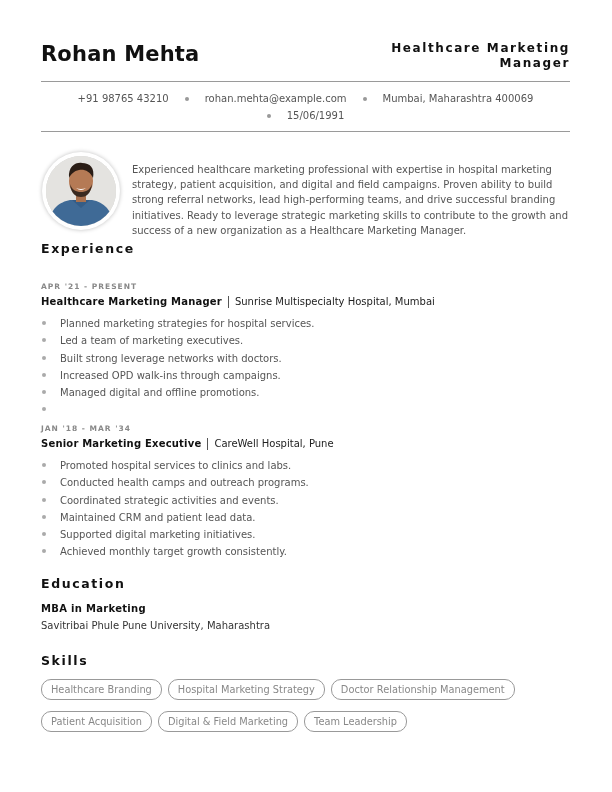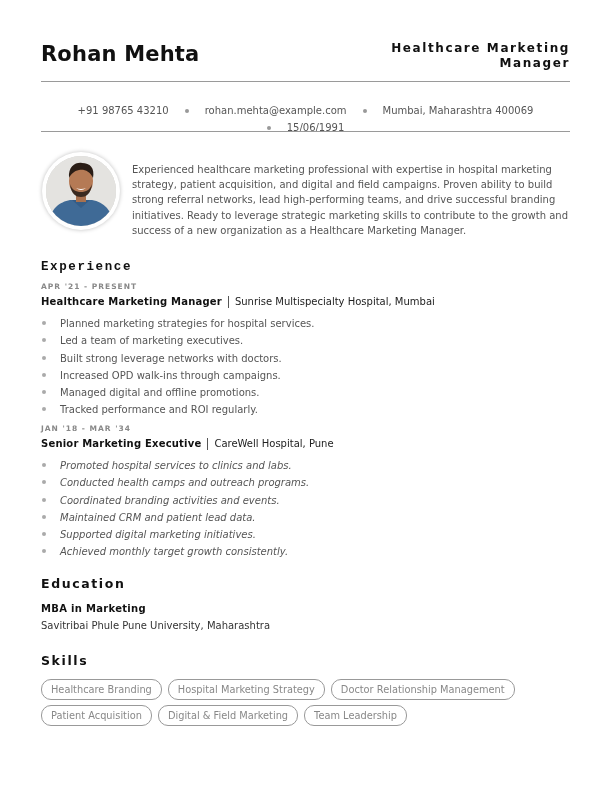--- a/index.html
+++ b/index.html
@@ -1,37 +1,37 @@
 <!DOCTYPE html>
 <html><head>
 <meta charset="utf-8">
 <style>
   html, body { margin:0; padding:0; background:#fff; }
   body { width:612px; height:792px; position:relative; font-family:"DejaVu Sans", "Liberation Sans", sans-serif; color:#222; overflow:hidden; }
   .name { position:absolute; left:41px; top:42px; font-size:21px; font-weight:bold; color:#111; letter-spacing:0.2px; }
   .jobtitle { position:absolute; right:42px; top:41px; width:220px; text-align:right; font-size:12px; font-weight:bold; letter-spacing:1.6px; line-height:15px; color:#111; }
   .rule { position:absolute; left:41px; width:529px; height:1px; background:#9a9a9a; }
   .contact { position:absolute; left:41px; width:529px; text-align:center; font-size:10px; color:#555; }
-  .contact .item { display:inline-block; margin:12px 8px; }
+  .contact .item { display:inline-block; margin:0 8px; }
   .contact .dot { display:inline-block; width:4px; height:4px; border-radius:50%; background:#999; vertical-align:middle; margin:0 8px; }
   .avatar-wrap { position:absolute; left:42px; top:152px; width:78px; height:78px; border-radius:50%; background:#fff; box-shadow:0 0 4px rgba(0,0,0,0.25); }
   .avatar { position:absolute; left:4px; top:4px; width:70px; height:70px; border-radius:50%; overflow:hidden; background:#d8d8d6; }
   .summary { position:absolute; left:132px; top:162px; width:440px; font-size:10px; line-height:15.2px; color:#555; }
   .section-title { position:absolute; left:41px; font-size:12.5px; font-weight:bold; letter-spacing:1.6px; color:#111; }
   .dates { position:absolute; left:41px; font-size:7.5px; font-weight:bold; letter-spacing:1px; color:#888; }
   .role-line { position:absolute; left:41px; font-size:10px; color:#222; white-space:nowrap; }
   .role-line .role { font-weight:bold; color:#111; letter-spacing:0.2px; }
   .role-line .sep { display:inline-block; width:1px; height:12px; background:#555; vertical-align:middle; margin:0 6px; }
   .bullets { position:absolute; left:41px; width:500px; margin:0; padding:0; list-style:none; }
   .bullets li { position:relative; padding-left:19px; font-size:10px; color:#555; height:17.3px; line-height:17.3px; }
   .bullets li .b { position:absolute; left:1px; top:6px; width:4px; height:4px; border-radius:50%; background:#aaa; }
   .edu-degree { position:absolute; left:41px; top:603px; font-size:10px; font-weight:bold; color:#111; letter-spacing:0.3px; }
   .edu-school { position:absolute; left:41px; top:620px; font-size:10px; color:#333; }
   .skills { position:absolute; left:41px; top:679px; width:520px; }
-  .skill-row { display:flex; gap:6px; margin-bottom:5px; }
+  .skill-row { display:flex; gap:6px; margin-bottom:11px; }
   .skill { border:1px solid #999; border-radius:10px; padding:2px 9px; font-size:9.8px; color:#888; height:15px; line-height:15px; white-space:nowrap; }
 </style>
 </head>
 <body>
 
 <div class="name">Rohan Mehta</div>
 <div class="jobtitle">
   <div>Healthcare Marketing</div>
   <div>Manager</div>
 </div>
@@ -58,43 +58,43 @@
       <ellipse cx="35" cy="25" rx="12" ry="15" fill="#b57a55"></ellipse>
       <path d="M23 22 C22 10 30 6 36 7 C44 7 49 12 47 22 C44 15 38 13 33 14 C28 15 25 18 23 22 Z" fill="#2a1d16"></path>
       <path d="M24 28 C25 38 30 41 35 41 C40 41 45 38 46 28 C44 34 40 36 35 36 C30 36 26 34 24 28 Z" fill="#3a2a20"></path>
       <path d="M30 32 Q35 36 40 32 Q35 34 30 32 Z" fill="#fff"></path>
     </svg>
   </div>
 </div>
 
 <div class="summary">Experienced healthcare marketing professional with expertise in hospital marketing strategy, patient acquisition, and digital and field campaigns. Proven ability to build strong referral networks, lead high-performing teams, and drive successful branding initiatives. Ready to leverage strategic marketing skills to contribute to the growth and success of a new organization as a Healthcare Marketing Manager.</div>
 
-<div class="section-title" style="top:260px;font-family:Liberation Mono, monospace;">Experience</div>
+<div class="section-title" style="top:241px;">Experience</div>
 
 <div class="dates" style="top:282px;">APR '21 - PRESENT</div>
 <div class="role-line" style="top:296px;">
   <span class="role">Healthcare Marketing Manager</span><span class="sep"></span><span>Sunrise Multispecialty Hospital,  Mumbai</span>
 </div>
 <ul class="bullets" style="top:315px;">
   <li><span class="b"></span><span>Planned marketing strategies for hospital services.</span></li>
   <li><span class="b"></span><span>Led a team of marketing executives.</span></li>
   <li><span class="b"></span><span>Built strong leverage networks with doctors.</span></li>
   <li><span class="b"></span><span>Increased OPD walk-ins through campaigns.</span></li>
   <li><span class="b"></span><span>Managed digital and offline promotions.</span></li>
-  <li><span class="b"></span><span>Tracked performance and ROI regularly.</span></li>
+  <li><span class="b"></span></li>
 </ul>
 
 <div class="dates" style="top:424px;">JAN '18 - MAR '34</div>
 <div class="role-line" style="top:438px;">
   <span class="role">Senior Marketing Executive</span><span class="sep"></span><span>CareWell Hospital,  Pune</span>
 </div>
-<ul class="bullets" style="top:457px;font-style:italic;">
+<ul class="bullets" style="top:457px;">
   <li><span class="b"></span><span>Promoted hospital services to clinics and labs.</span></li>
   <li><span class="b"></span><span>Conducted health camps and outreach programs.</span></li>
-  <li><span class="b"></span><span>Coordinated branding activities and events.</span></li>
+  <li><span class="b"></span><span>Coordinated strategic activities and events.</span></li>
   <li><span class="b"></span><span>Maintained CRM and patient lead data.</span></li>
   <li><span class="b"></span><span>Supported digital marketing initiatives.</span></li>
   <li><span class="b"></span><span>Achieved monthly target growth consistently.</span></li>
 </ul>
 
 <div class="section-title" style="top:576px;">Education</div>
 <div class="edu-degree">MBA in Marketing</div>
 <div class="edu-school">Savitribai Phule Pune University,  Maharashtra</div>
 
 <div class="section-title" style="top:653px;">Skills</div>

